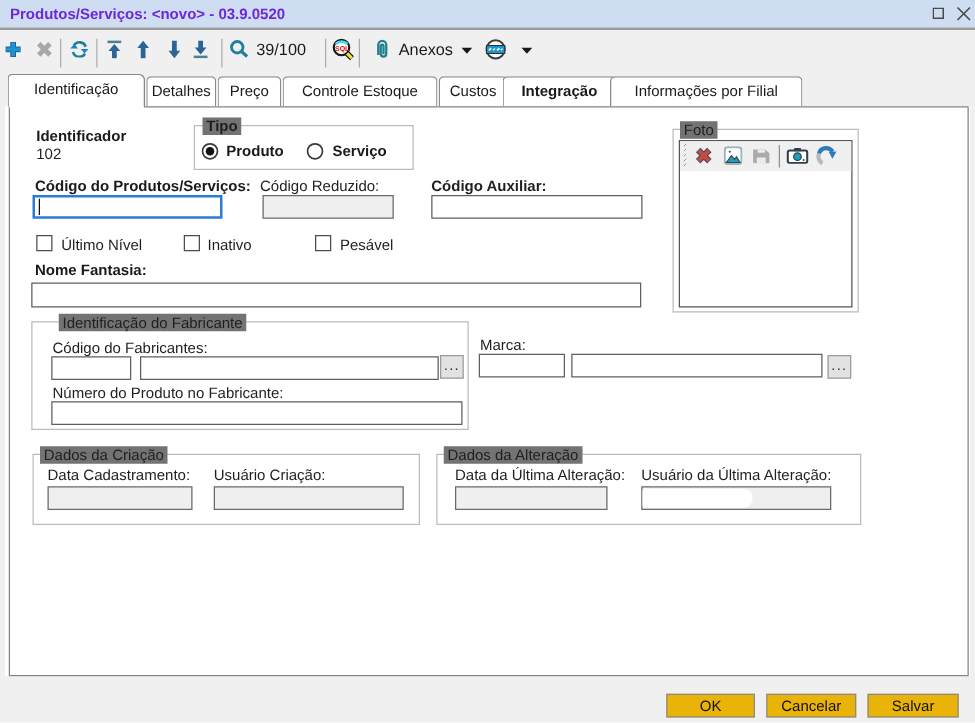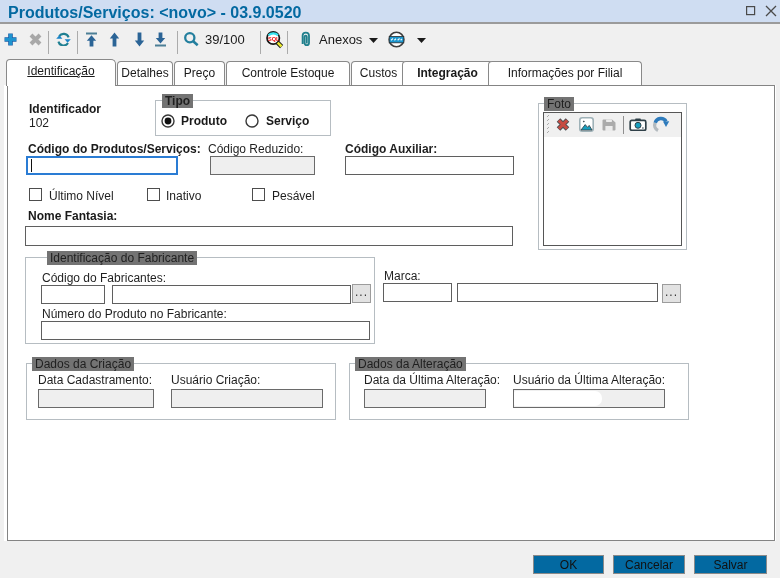--- a/index.html
+++ b/index.html
@@ -1,42 +1,42 @@
 <!DOCTYPE html>
 <html><head>
 <meta charset="utf-8">
 <style>
 *{margin:0;padding:0;box-sizing:border-box;}
 html,body{width:780px;height:578px;overflow:hidden;}
 body{background:#f0f0f0;font-family:"Liberation Sans",sans-serif;font-size:12px;color:#1c1c1c;position:relative;}
 .abs{position:absolute;}
 
 #titlebar{left:0;top:0;width:780px;height:22px;background:#cfddf2;}
-#titletext{left:8px;top:4px;font-weight:bold;font-size:16px;color:#0369a1;}
+#titletext{left:8px;top:4px;font-weight:bold;font-size:12px;color:#6d28d9;}
 #subline{left:0;top:22px;width:780px;height:2px;background:#9b9b9b;}
 
 #toolbar{left:0;top:24px;width:780px;height:34px;background:#f0f0f0;}
 .tsep{position:absolute;top:7px;width:1px;height:23px;background:#ababab;}
 .tlabel{position:absolute;top:8px;font-size:13px;color:#1a1a1a;text-align:center;}
 
 .tab{position:absolute;top:61px;height:24px;background:#fff;border:1px solid #898989;border-bottom:none;border-radius:4px 4px 0 0;text-align:center;font-size:12px;color:#1a1a1a;padding-top:4px;}
-#tabactive{top:59px;height:27px;z-index:5;border-radius:4px 5px 0 0;text-decoration:underline;}
+#tabactive{top:59px;height:27px;z-index:5;border-radius:4px 5px 0 0;}
 
 #pagebg{left:4px;top:85px;width:772px;height:456px;background:#fff;}
 #pageborder{left:7px;top:85px;width:768px;height:456px;background:#fff;border:1px solid #848484;}
 
 .lbl{position:absolute;font-size:12px;color:#1f1f1f;white-space:nowrap;}
 .blbl{position:absolute;font-size:12px;font-weight:bold;color:#1a1a1a;white-space:nowrap;}
 .inp{position:absolute;background:#fff;border:1px solid #5f5f5f;height:19px;}
 .inpdis{position:absolute;background:#efefef;border:1px solid #6a6a6a;height:19px;}
 .grp{position:absolute;border:1px solid #b6bdc2;}
 .grplbl{position:absolute;background:#737373;padding:0 3px;font-size:12px;color:#1f1f1f;white-space:nowrap;}
 .cb{position:absolute;width:13px;height:13px;background:#fff;border:1px solid #4d4d4d;}
 .dotbtn{position:absolute;width:19px;height:19px;background:#e2e2e2;border:1px solid #9c9c9c;color:#333;text-align:center;line-height:14px;font-size:12px;letter-spacing:1px;}
-.btn{position:absolute;height:19px;background:#0369a1;border:1px solid #8a8a8a;text-align:center;font-size:12px;color:#111;padding-top:2px;}
+.btn{position:absolute;height:19px;background:#eab308;border:1px solid #8a8a8a;text-align:center;font-size:12px;color:#111;padding-top:2px;}
 </style>
 </head>
 <body>
 
 <div class="abs" id="titlebar"></div>
 <div class="abs" id="titletext">Produtos/Serviços: &lt;novo&gt; - 03.9.0520</div>
 <svg class="abs" style="left:746px;top:6px" width="10" height="10">
     <rect x="0.6" y="0.6" width="8" height="8" fill="none" stroke="#4a4a4a" stroke-width="1.2"></rect>
   </svg>
 <svg class="abs" style="left:765px;top:5px" width="12" height="12">

